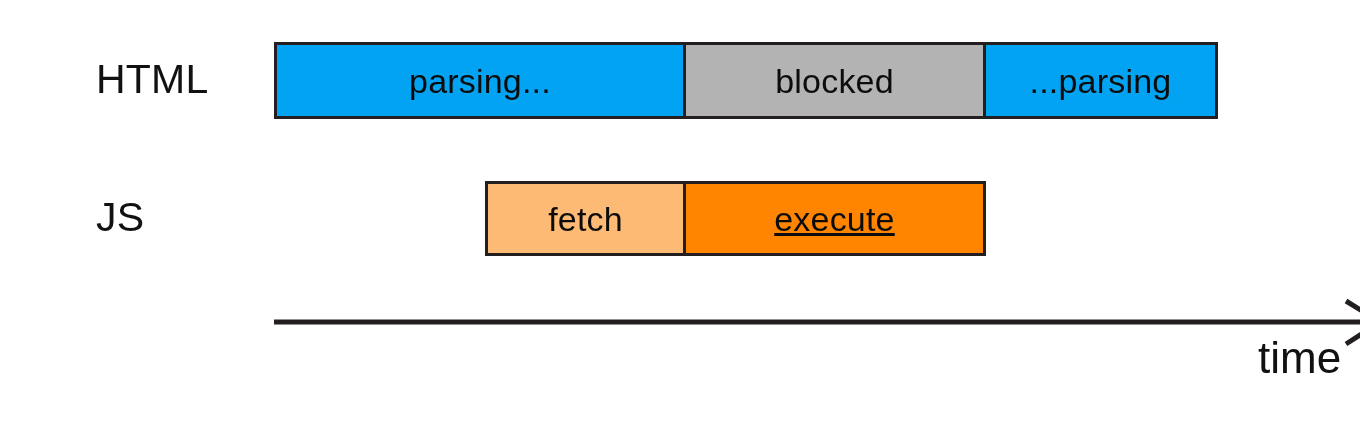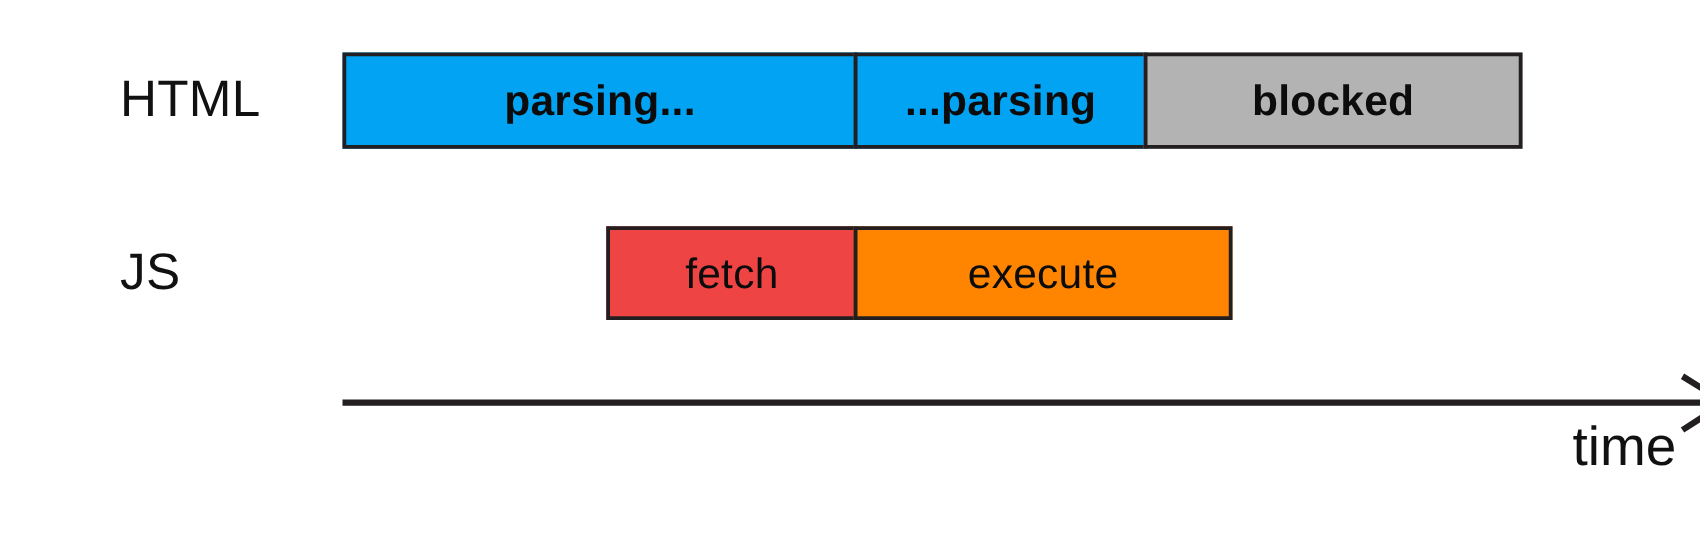--- a/index.html
+++ b/index.html
@@ -37,21 +37,20 @@
   .track {
     position: absolute;
     display: flex;
     box-sizing: border-box;
   }
   #track-html {
     left: 226px;
     top: 42px;
     width: 1048px;
     height: 77px;
-    font-weight: bold;
   }
   #track-js {
     left: 437px;
     top: 181px;
     width: 501px;
     height: 75px;
   }
 
   .segment {
     position: relative;
@@ -92,35 +91,35 @@
 <body>
 
 <div id="canvas">
 
   <div class="row-label" id="label-html">HTML</div>
 
   <div class="track" id="track-html">
     <div class="segment" style="width:412px;background:#03A3F3;">
       <span>parsing...</span>
     </div>
+    <div class="segment" style="width:303px;background:#B3B3B3;">
+      <span>blocked</span>
+    </div>
     <div class="segment" style="width:235px;background:#03A3F3;">
       <span>...parsing</span>
-    </div>
-    <div class="segment" style="width:303px;background:#B3B3B3;">
-      <span>blocked</span>
     </div>
   </div>
 
   <div class="row-label" id="label-js">JS</div>
 
   <div class="track" id="track-js">
-    <div class="segment" style="width:201px;background:#ef4444;">
+    <div class="segment" style="width:201px;background:#fdba74;">
       <span>fetch</span>
     </div>
-    <div class="segment" style="width:303px;background:#FF8500;">
+    <div class="segment" style="width:303px;background:#FF8500;text-decoration:underline;">
       <span>execute</span>
     </div>
   </div>
 
   <svg id="time-axis" viewBox="0 0 1120 50">
     <line x1="6" y1="24" x2="1102" y2="24" stroke="#231f20" stroke-width="5" stroke-linecap="butt"></line>
     <polyline points="1078,3 1112,24 1078,46" fill="none" stroke="#231f20" stroke-width="5" stroke-linecap="butt" stroke-linejoin="miter"></polyline>
   </svg>
 
   <div id="time-caption">time</div>

